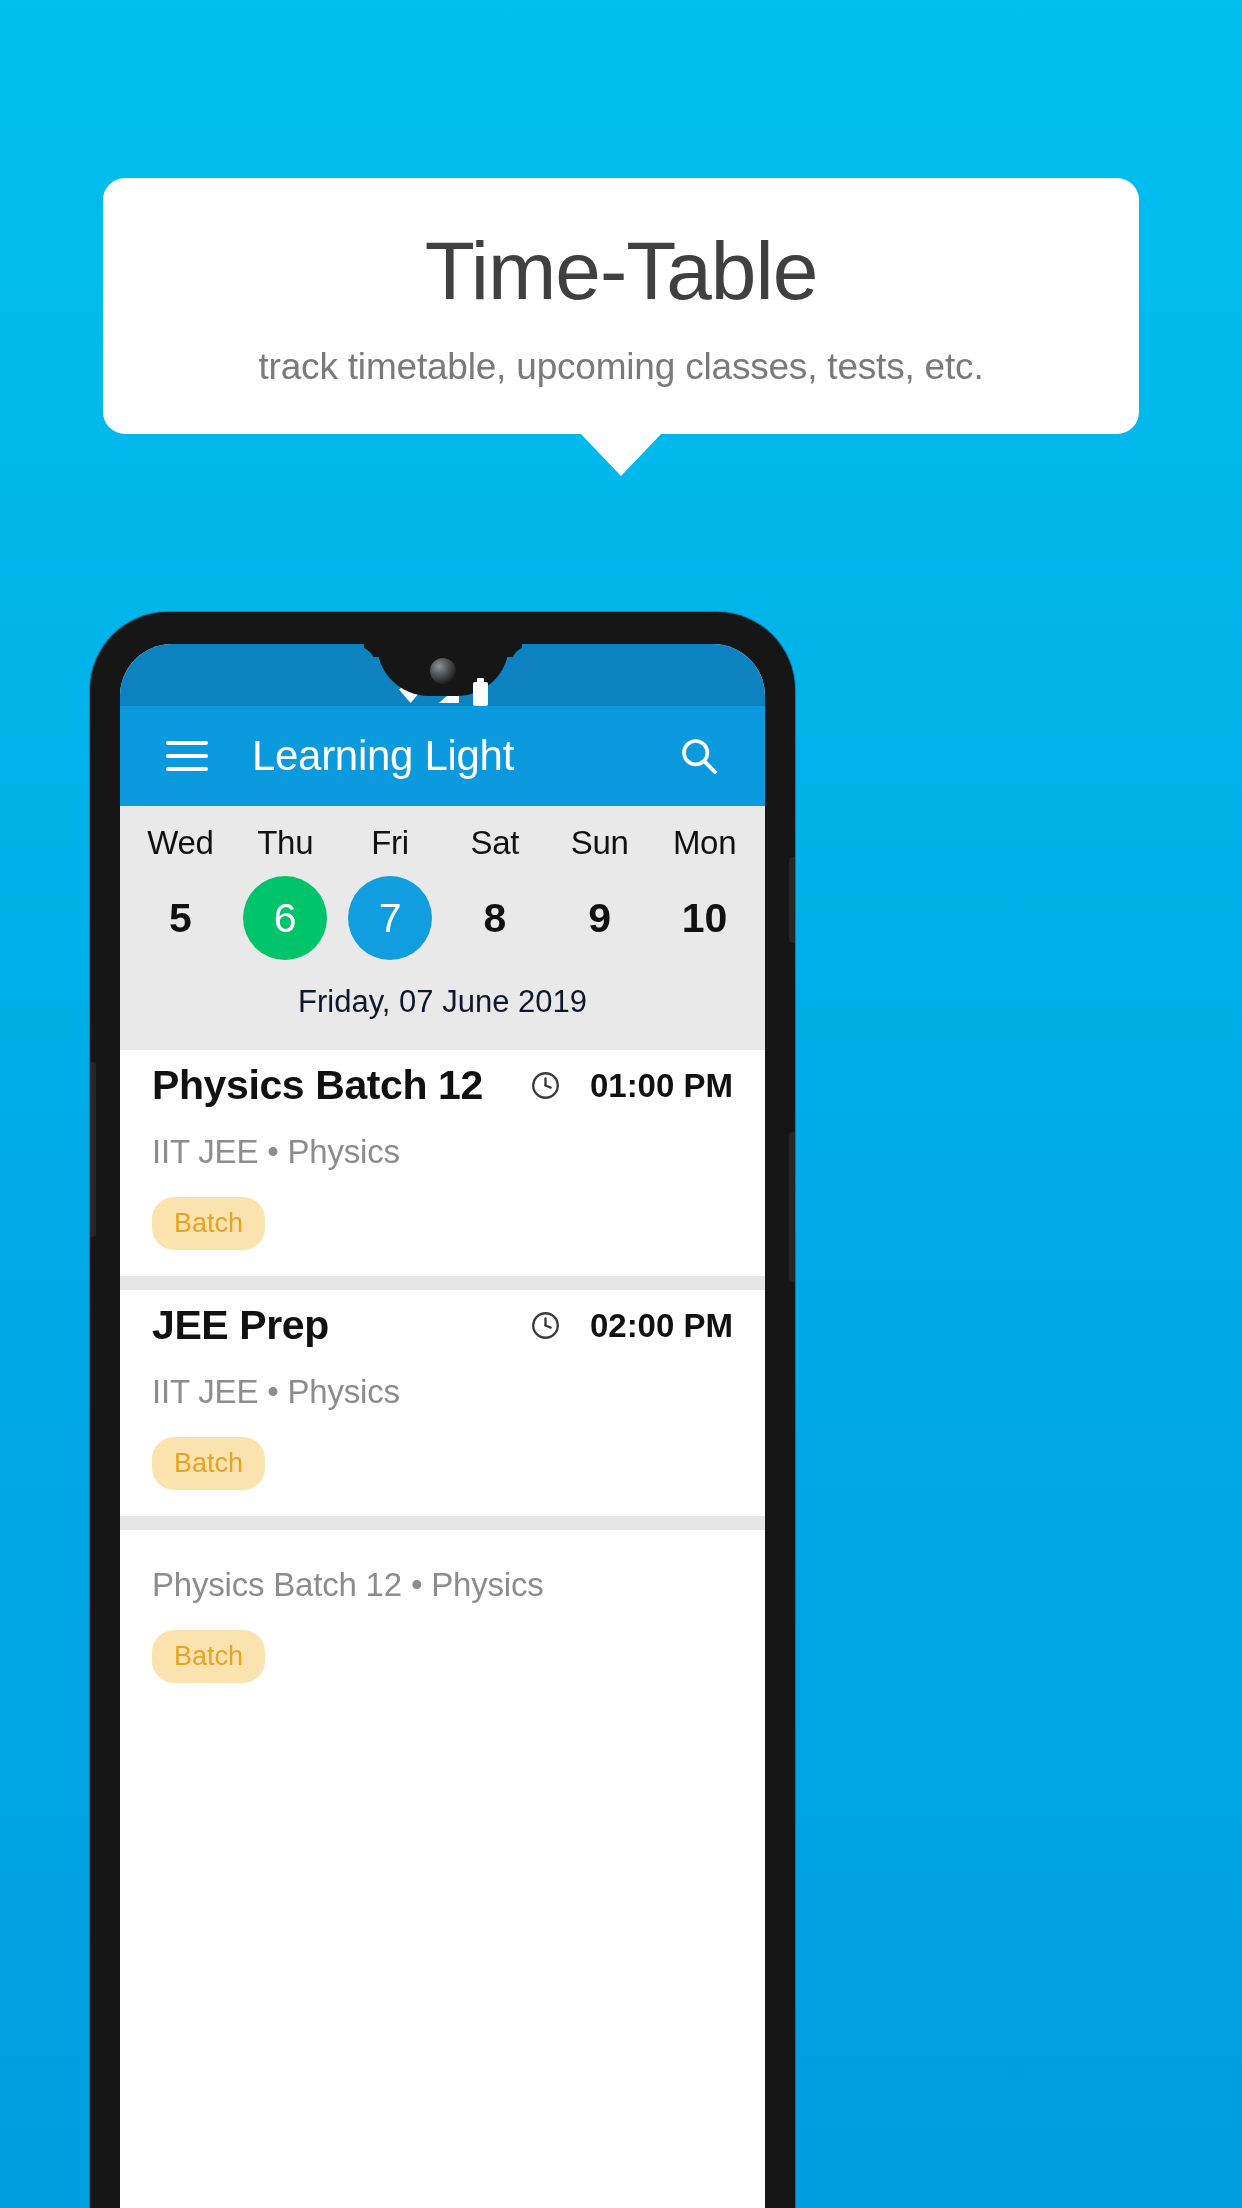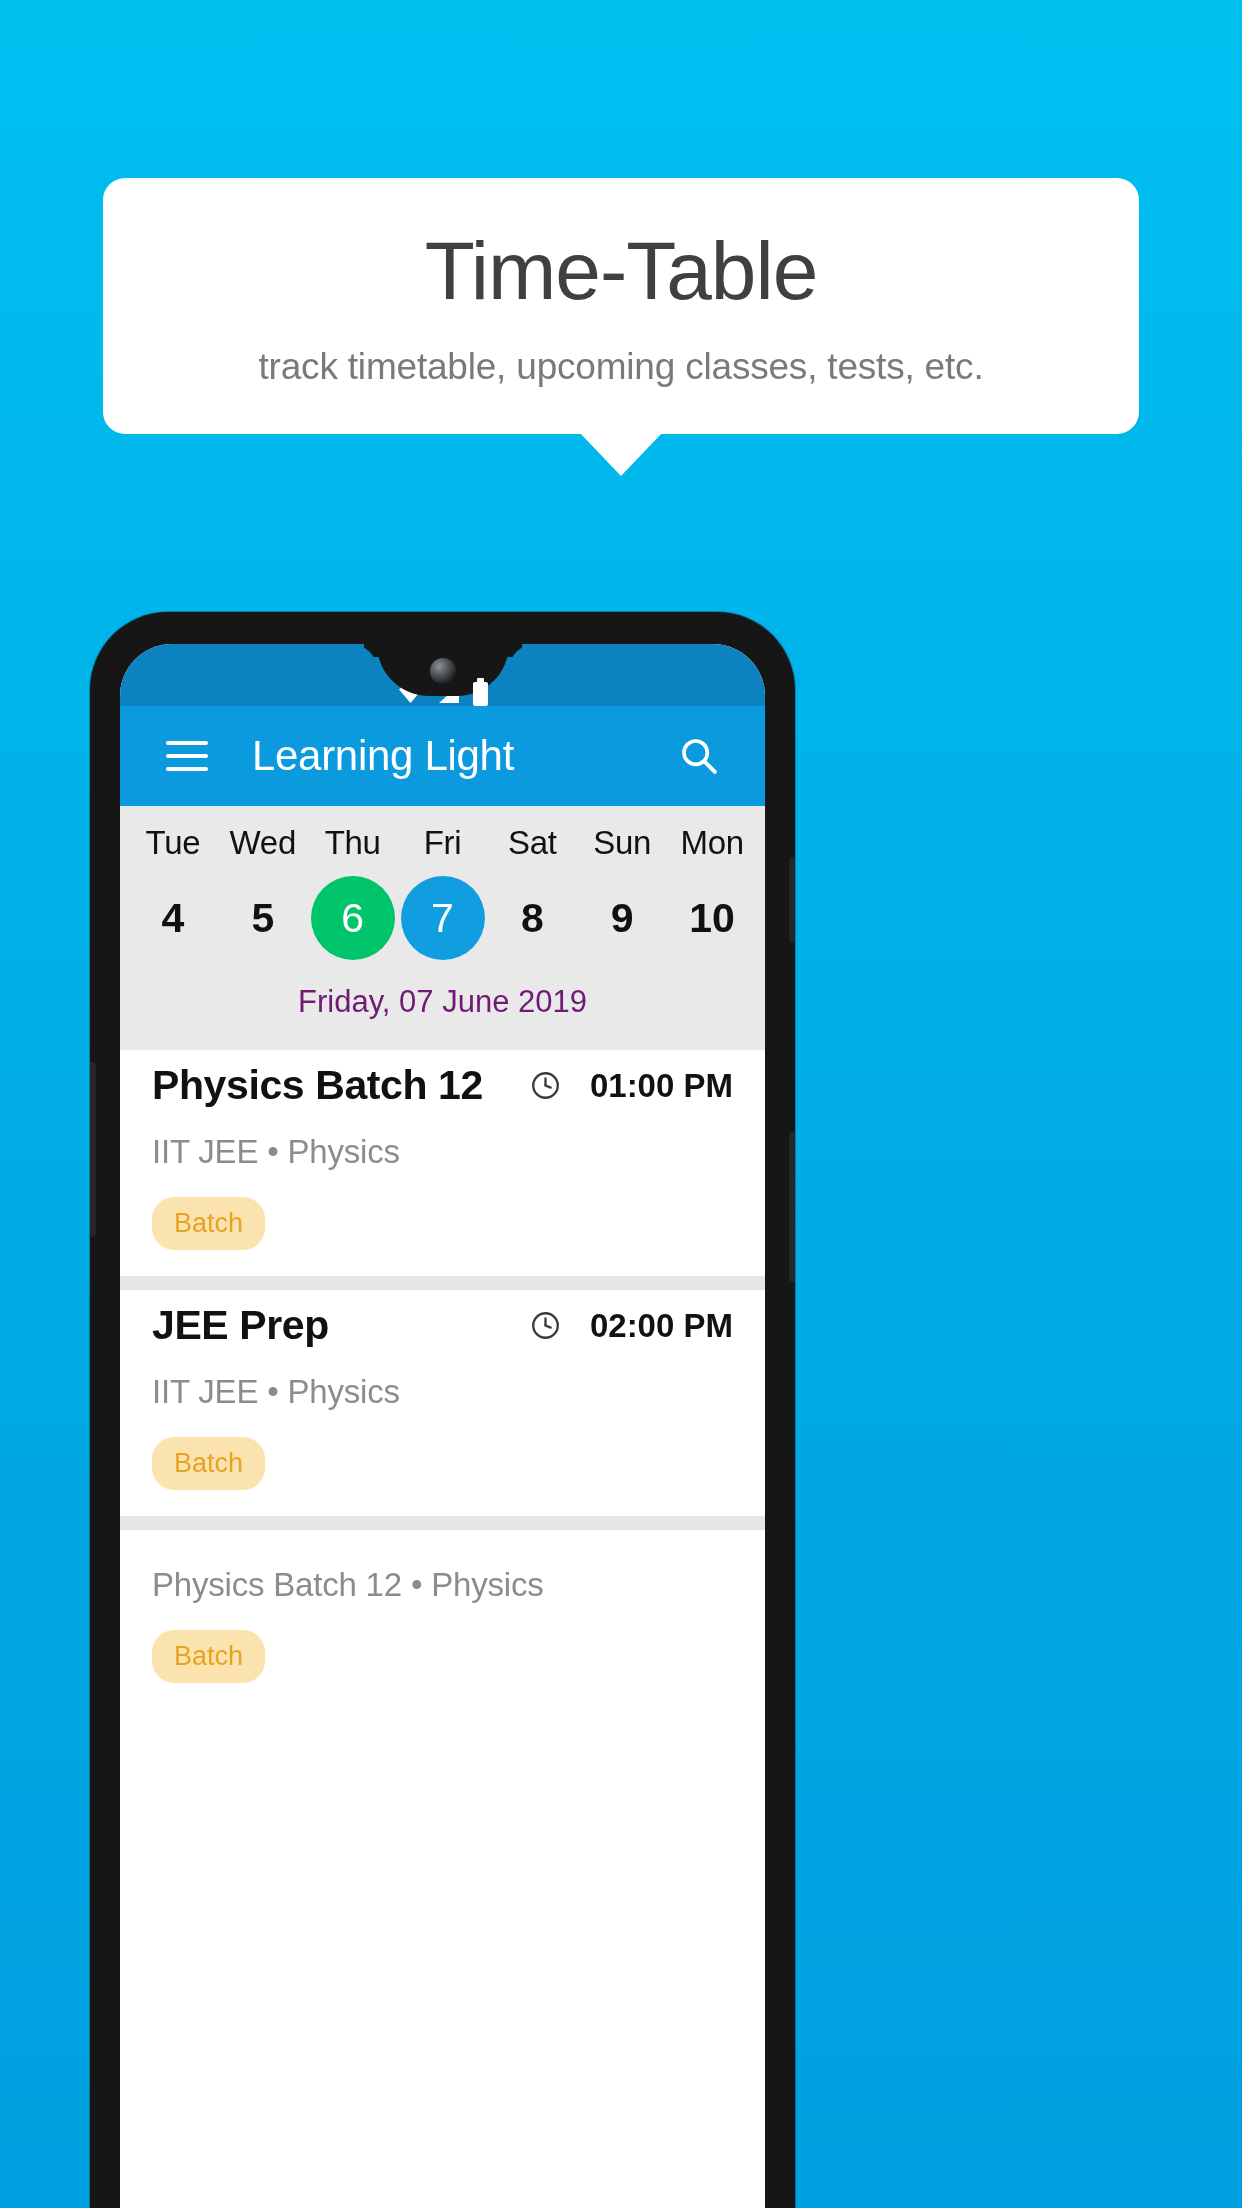--- a/index.html
+++ b/index.html
@@ -89,21 +89,21 @@
   .daystrip { background:#e9e9e9; padding:18px 0 10px; }
   .days { display:flex; padding:0 8px; }
   .day { flex:1; text-align:center; }
   .day-name { font-size:33px; color:#111; margin-bottom:14px; letter-spacing:-0.3px; }
   .day-num {
     font-size:41px; color:#111; font-weight:700; height:84px; width:84px;
     line-height:84px; margin:0 auto; border-radius:50%;
   }
   .day.today .day-num    { background:#00c46a; color:#fff; font-weight:400; }
   .day.selected .day-num { background:#109ee0; color:#fff; font-weight:400; }
-  .date-label { text-align:center; font-size:31px; color:#701a75; padding:24px 16px 20px; }
+  .date-label { text-align:center; font-size:31px; color:#0f172a; padding:24px 16px 20px; }
 
   
   .list { background:#e6e6e6; }
   .card { background:#ffffff; padding:12px 32px 26px; }
   .card + .card { margin-top:14px; }
   .card-top { display:flex; align-items:center; justify-content:space-between; }
   .card-title { font-size:41px; font-weight:700; color:#111; letter-spacing:-0.4px; }
   .card-time { display:flex; align-items:center; gap:29px; font-size:33px; font-weight:700; color:#111; }
   .clock-ic { width:31px; height:31px; flex:0 0 auto; }
   .card-sub { margin-top:24px; font-size:33px; color:#8c8c8c; letter-spacing:-0.2px; }
@@ -154,24 +154,20 @@
       </div>
       <div class="appbar-title">Learning Light</div>
       <svg class="search-ic" viewBox="0 0 24 24">
         <circle cx="10" cy="10" r="7" fill="none" stroke="#ffffff" stroke-width="2.2"></circle>
         <line x1="15.2" y1="15.2" x2="21.5" y2="21.5" stroke="#ffffff" stroke-width="2.4" stroke-linecap="round"></line>
       </svg>
     </div>
 
     <div class="daystrip">
       <div class="days" id="days-row">
-          <div class="day">
-            <div class="day-name">Tue</div>
-            <div class="day-num">4</div>
-          </div>
           <div class="day">
             <div class="day-name">Wed</div>
             <div class="day-num">5</div>
           </div>
           <div class="day today">
             <div class="day-name">Thu</div>
             <div class="day-num">6</div>
           </div>
           <div class="day selected">
             <div class="day-name">Fri</div>

